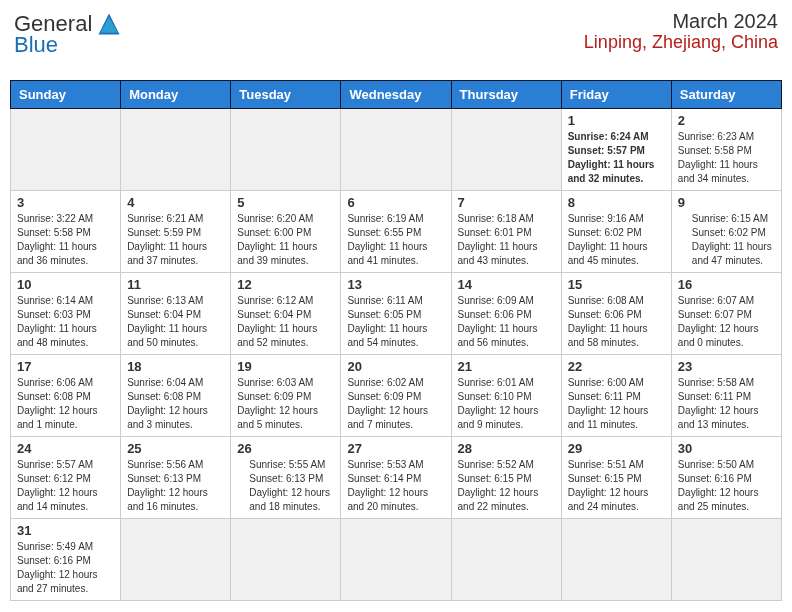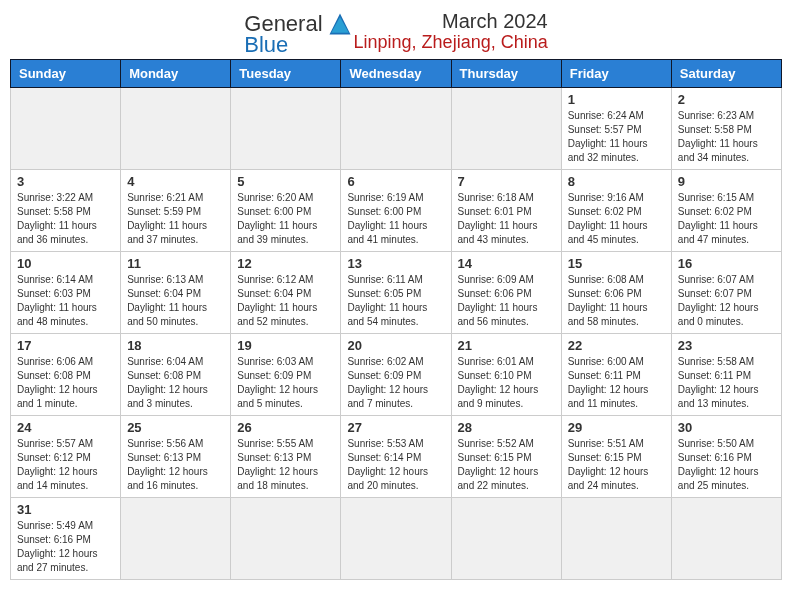--- a/index.html
+++ b/index.html
@@ -5,23 +5,23 @@
     * { box-sizing: border-box; margin: 0; padding: 0; }
     body {
       font-family: Arial, sans-serif;
       background: #fff;
       width: 792px;
       min-height: 612px;
       padding: 10px;
     }
     .header-area {
       display: flex;
-      justify-content: center;
+      justify-content: space-between;
       align-items: flex-start;
-      margin-bottom: 3px;
+      margin-bottom: 24px;
       padding: 0 4px;
     }
     .logo {
       display: flex;
       align-items: center;
       gap: 2px;
     }
     .logo-text {
       font-size: 22px;
       color: #333;
@@ -122,21 +122,21 @@
   </thead>
   <tbody id="calendar-body">
   <tr>
         <td class="empty"></td>
         <td class="empty"></td>
         <td class="empty"></td>
         <td class="empty"></td>
         <td class="empty"></td>
         <td>
           <span class="day-number">1</span>
-          <div class="day-info" style="white-space: pre-line;">Sunrise: 6:24 AM
+          <div class="day-info" style="white-space: pre-line; font-weight: bold;">Sunrise: 6:24 AM
 Sunset: 5:57 PM
 Daylight: 11 hours and 32 minutes.</div>
         </td>
         <td>
           <span class="day-number">2</span>
           <div class="day-info" style="white-space: pre-line;">Sunrise: 6:23 AM
 Sunset: 5:58 PM
 Daylight: 11 hours and 34 minutes.</div>
         </td>
       </tr>
@@ -155,38 +155,38 @@
         </td>
         <td>
           <span class="day-number">5</span>
           <div class="day-info" style="white-space: pre-line;">Sunrise: 6:20 AM
 Sunset: 6:00 PM
 Daylight: 11 hours and 39 minutes.</div>
         </td>
         <td>
           <span class="day-number">6</span>
           <div class="day-info" style="white-space: pre-line;">Sunrise: 6:19 AM
-Sunset: 6:00 PM
+Sunset: 6:55 PM
 Daylight: 11 hours and 41 minutes.</div>
         </td>
         <td>
           <span class="day-number">7</span>
           <div class="day-info" style="white-space: pre-line;">Sunrise: 6:18 AM
 Sunset: 6:01 PM
 Daylight: 11 hours and 43 minutes.</div>
         </td>
         <td>
           <span class="day-number">8</span>
           <div class="day-info" style="white-space: pre-line;">Sunrise: 9:16 AM
 Sunset: 6:02 PM
 Daylight: 11 hours and 45 minutes.</div>
         </td>
         <td>
           <span class="day-number">9</span>
-          <div class="day-info" style="white-space: pre-line;">Sunrise: 6:15 AM
+          <div class="day-info" style="white-space: pre-line; margin-left: 14px;">Sunrise: 6:15 AM
 Sunset: 6:02 PM
 Daylight: 11 hours and 47 minutes.</div>
         </td>
       </tr>
       <tr>
         <td>
           <span class="day-number">10</span>
           <div class="day-info" style="white-space: pre-line;">Sunrise: 6:14 AM
 Sunset: 6:03 PM
 Daylight: 11 hours and 48 minutes.</div>
@@ -280,21 +280,21 @@
 Daylight: 12 hours and 14 minutes.</div>
         </td>
         <td>
           <span class="day-number">25</span>
           <div class="day-info" style="white-space: pre-line;">Sunrise: 5:56 AM
 Sunset: 6:13 PM
 Daylight: 12 hours and 16 minutes.</div>
         </td>
         <td>
           <span class="day-number">26</span>
-          <div class="day-info" style="white-space: pre-line;">Sunrise: 5:55 AM
+          <div class="day-info" style="white-space: pre-line; margin-left: 12px;">Sunrise: 5:55 AM
 Sunset: 6:13 PM
 Daylight: 12 hours and 18 minutes.</div>
         </td>
         <td>
           <span class="day-number">27</span>
           <div class="day-info" style="white-space: pre-line;">Sunrise: 5:53 AM
 Sunset: 6:14 PM
 Daylight: 12 hours and 20 minutes.</div>
         </td>
         <td>

